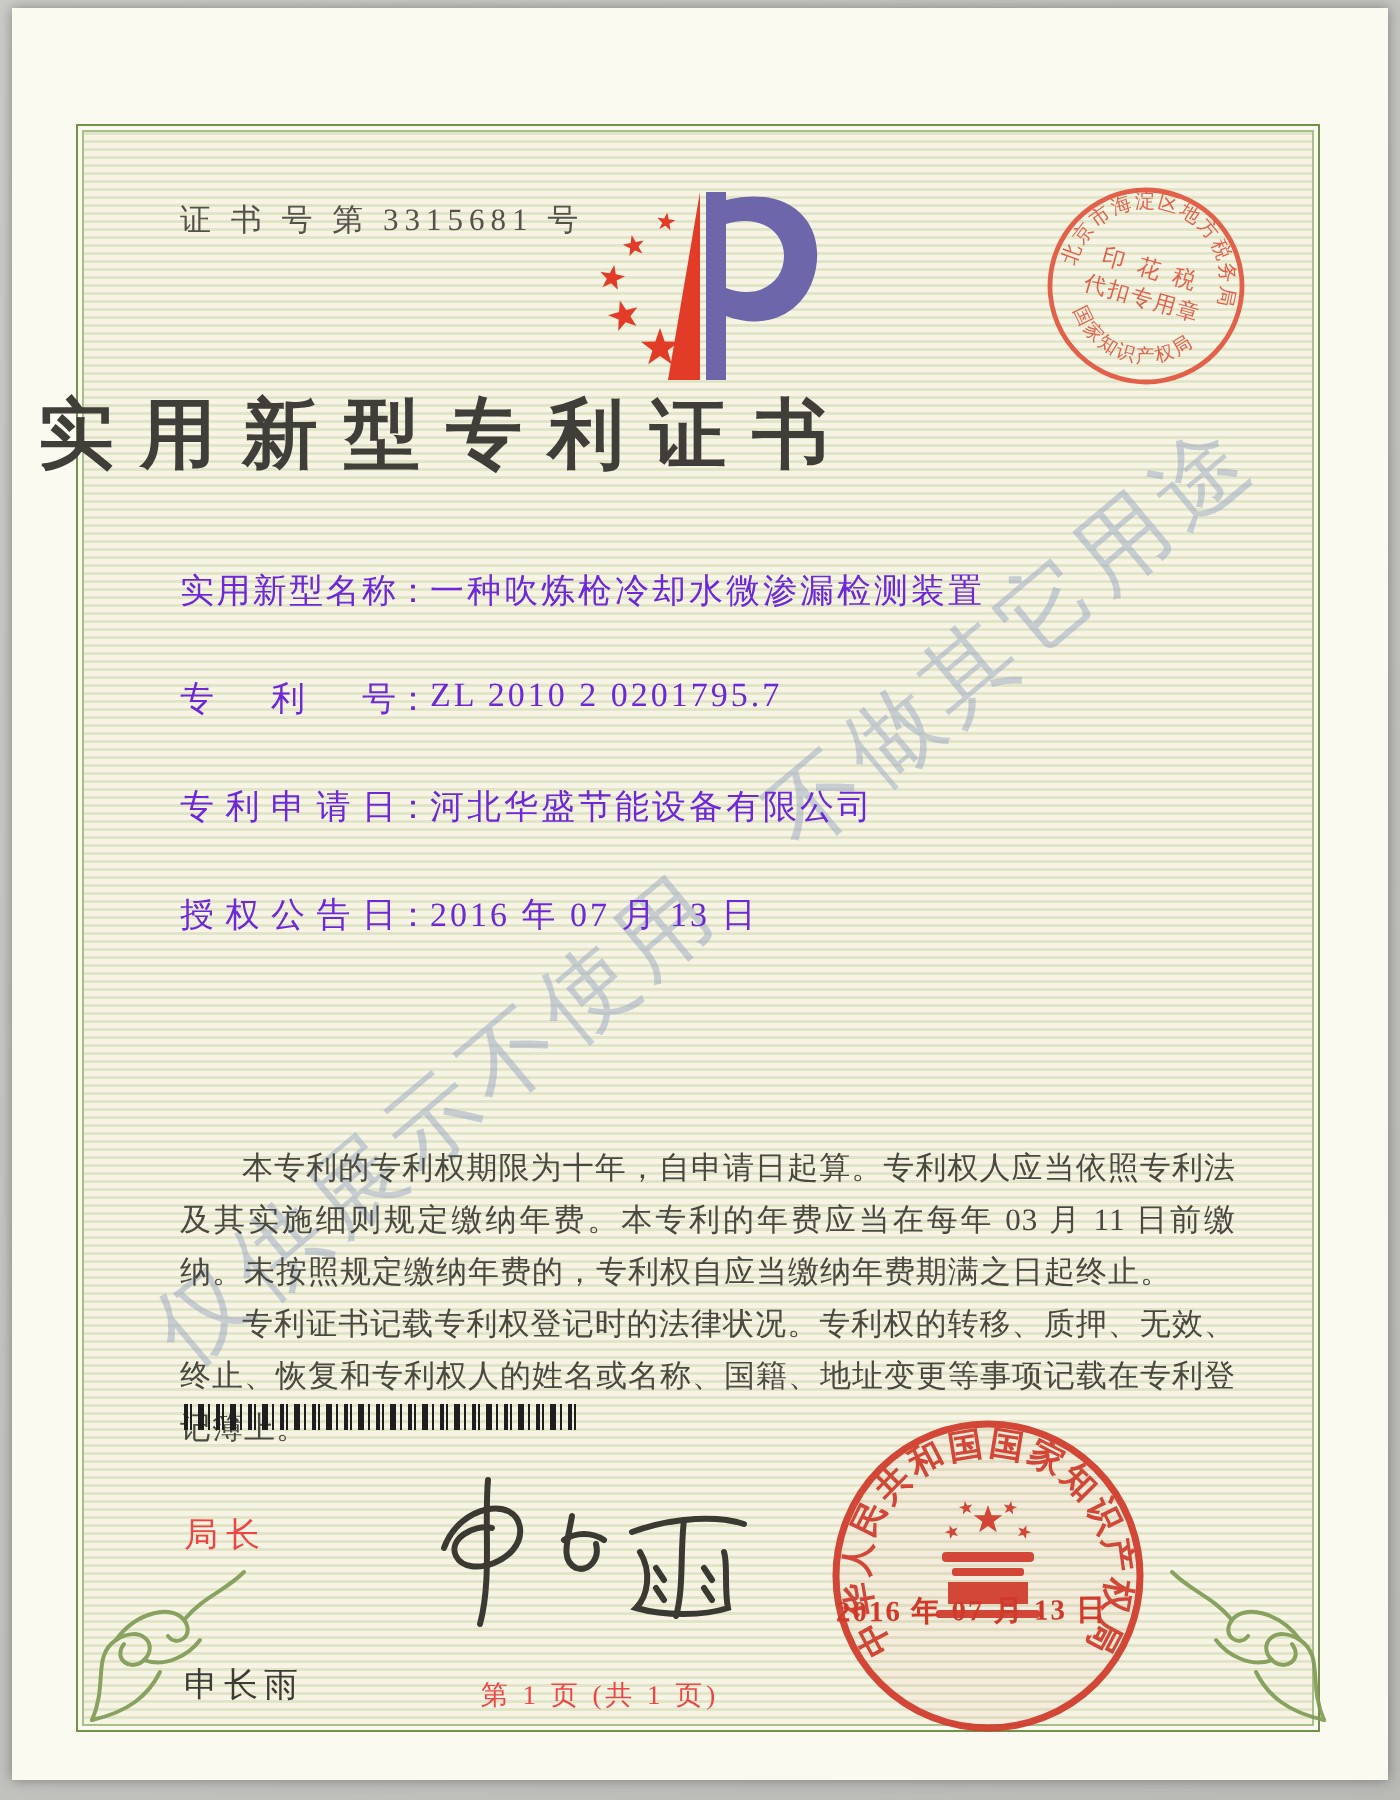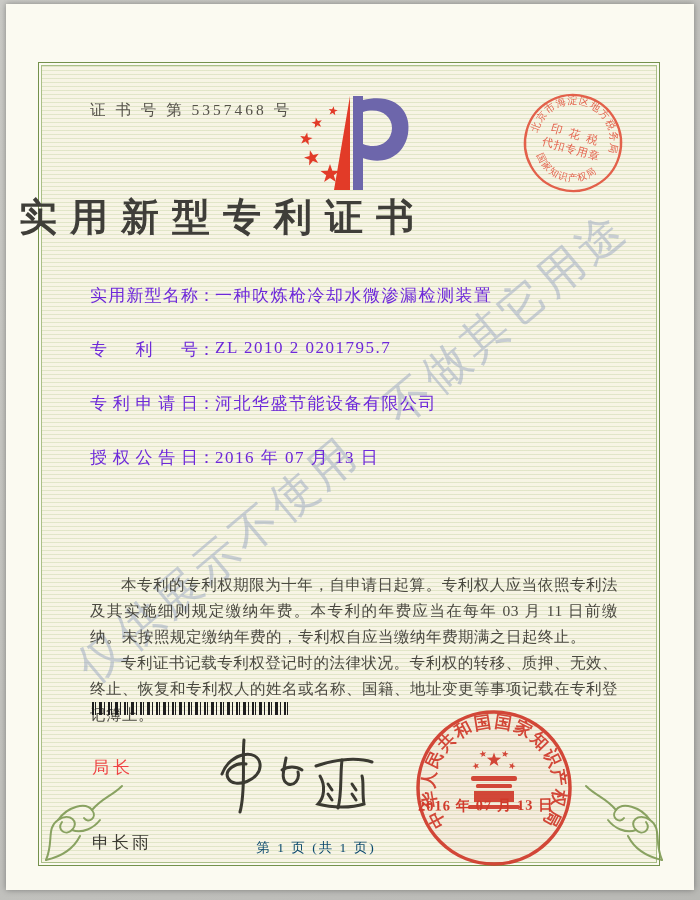--- a/index.html
+++ b/index.html
@@ -64,22 +64,22 @@
   .director-label{position:absolute;left:86px;top:752px;font-size:17px;letter-spacing:4px;color:#ef4444;}
   .director-name{position:absolute;left:86px;top:784px;font-size:17px;letter-spacing:3px;color:#3d3c34;margin-top:43px;}
   .signature{position:absolute;left:198px;top:728px;width:180px;height:90px;}
   .seal{position:absolute;left:404px;top:700px;width:168px;height:168px;opacity:.93;}
   .seal-date{
     position:absolute;left:412px;top:792px;width:170px;
     font-size:14.5px;font-weight:600;letter-spacing:1px;color:#d03a2b;
     transform:rotate(-.5deg);
   }
   .footer-page{
-    position:absolute;left:16px;top:835px;width:588px;text-align:center;
-    font-size:13.5px;letter-spacing:2px;color:#0c4a6e;
+    position:absolute;left:0;top:835px;width:588px;text-align:center;
+    font-size:13.5px;letter-spacing:2px;color:#ef4444;
   }
   .tax-stamp{position:absolute;left:506px;top:78px;width:122px;height:122px;transform:rotate(16deg);opacity:.92;}
   .watermark{
     position:absolute;left:-58px;top:412px;width:810px;height:64px;
     text-align:center;font-size:46px;letter-spacing:4px;white-space:nowrap;
     color:rgba(148,164,192,.48);
     transform:rotate(-40deg);
     pointer-events:none;
   }
 </style>
@@ -106,21 +106,21 @@
       <path d="M4,84 C12,66 4,52 16,44 C28,36 38,46 30,54 C24,60 14,54 20,46"></path>
       <path d="M16,44 C26,30 44,26 50,34 C56,42 46,48 42,42"></path>
       <path d="M50,34 C60,22 70,20 80,10"></path>
       <path d="M4,84 C22,80 32,72 38,60"></path>
       <path d="M30,54 C40,58 52,52 58,44"></path>
     </g>
   </svg>
 
   <div class="watermark">仅供展示不使用　不做其它用途</div>
 
-  <div class="cert-no">证 书 号 第 5357468 号</div>
+  <div class="cert-no">证 书 号 第 3315681 号</div>
 
   <svg class="logo" viewBox="0 0 132 106">
     <defs>
       <path id="star" d="M0,-10 L2.35,-3.24 L9.51,-3.09 L3.8,1.24 L5.88,8.09 L0,4 L-5.88,8.09 L-3.8,1.24 L-9.51,-3.09 L-2.35,-3.24 Z"></path>
     </defs>
     <g fill="#e23b28">
       <use href="#star" transform="translate(38,84) scale(1.0)"></use>
       <use href="#star" transform="translate(20,68) scale(0.8) rotate(-15)"></use>
       <use href="#star" transform="translate(14,49) scale(0.66) rotate(10)"></use>
       <use href="#star" transform="translate(25,33) scale(0.56) rotate(-12)"></use>

